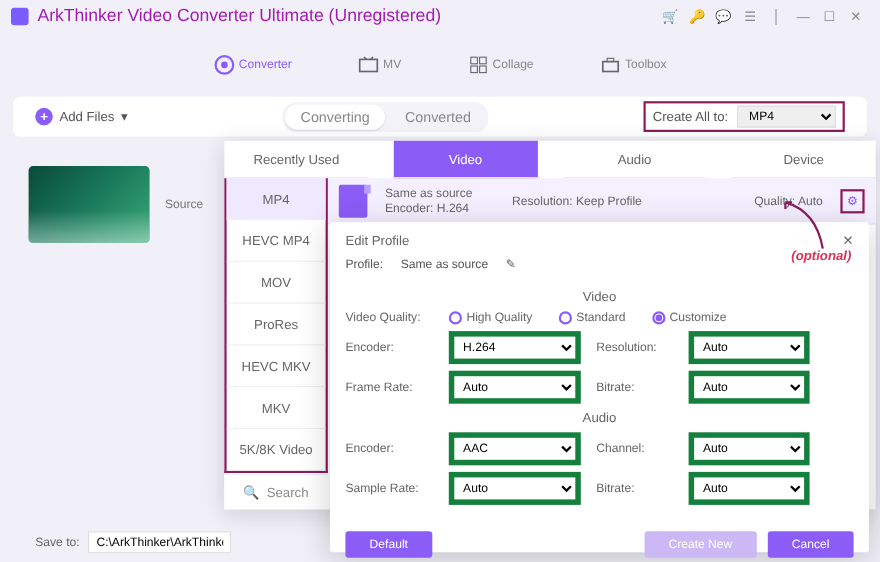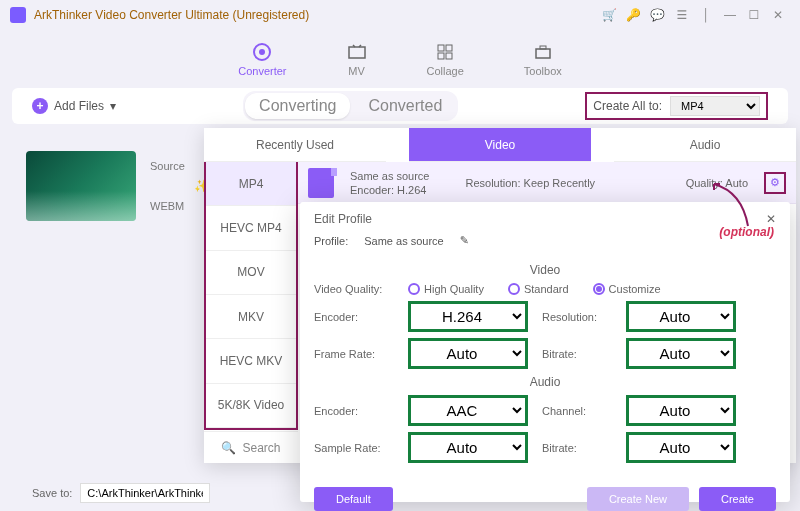--- a/index.html
+++ b/index.html
@@ -1,55 +1,55 @@
 <!DOCTYPE html>
 <html><head>
 <meta charset="utf-8">
 <style>
 * { margin:0; padding:0; box-sizing:border-box; font-family:Arial,sans-serif; }
 body { width:800px; height:511px; background:#f1f0f8; font-size:12px; color:#555; position:relative; overflow:hidden; }
 .titlebar { height:30px; display:flex; align-items:center; padding:0 10px; background:#f1f0f8; }
 .logo { width:16px; height:16px; background:#7b5cff; border-radius:3px; margin-right:8px; }
-.title { font-size:12px; color:#a16207; flex:1; }
+.title { font-size:16px; color:#a21caf; flex:1; }
 .winbtn { width:24px; height:24px; display:flex; align-items:center; justify-content:center; color:#888; cursor:pointer; }
 .nav { height:58px; display:flex; justify-content:center; align-items:center; gap:60px; }
-.nav-item { display:flex; flex-direction:column; align-items:center; gap:3px; color:#888; font-size:11px; }
+.nav-item { display:flex; flex-direction:row; align-items:center; gap:3px; color:#888; font-size:11px; }
 .nav-item.active { color:#8b5cf6; }
 .nav-icon { width:20px; height:20px; display:flex; align-items:center; justify-content:center; }
 .mainbar { height:36px; display:flex; align-items:center; padding:0 20px; background:#fff; margin:0 12px; border-radius:6px; }
 .addbtn { display:flex; align-items:center; gap:6px; color:#555; }
 .plus { width:16px; height:16px; background:#8b5cf6; border-radius:50%; color:#fff; display:flex; align-items:center; justify-content:center; font-size:12px; font-weight:bold; }
 .seg { display:flex; gap:4px; background:#f5f3fa; border-radius:12px; padding:2px; }
-.seg-btn { padding:4px 14px; border-radius:12px; font-size:16px; color:#888; }
+.seg-btn { padding:4px 14px; border-radius:12px; font-size:13px; color:#888; }
 .seg-btn.active { background:#fff; box-shadow:0 1px 2px rgba(0,0,0,0.1); }
 .convall { display:flex; align-items:center; gap:8px; border:2px solid #8b1a5e; padding:2px 6px; }
 .convall select { border:1px solid #ddd; padding:2px 6px; width:90px; font-size:11px; }
 .filerow { height:100px; margin:12px 12px 0 12px; padding:10px 14px; display:flex; align-items:center; gap:14px; }
 .thumb { width:110px; height:70px; background:linear-gradient(135deg,#0a4a3a,#1a7a5a,#3aaa7a); border-radius:4px; position:relative; overflow:hidden; }
 .thumb::after { content:''; position:absolute; bottom:0; left:0; right:0; height:30px; background:linear-gradient(180deg,transparent,rgba(255,255,255,0.4)); }
-.fileinfo { display:flex; flex-direction:column; gap:28px; font-size:11px; color:#777; }
+.fileinfo { display:flex; flex-direction:row; gap:28px; font-size:11px; color:#777; }
 .fmtpanel { position:absolute; top:128px; left:204px; width:592px; height:335px; background:#fff; box-shadow:0 4px 20px rgba(0,0,0,0.15); }
 .tabs { display:flex; height:34px;gap:23px; }
 .tab { flex:1; display:flex; align-items:center; justify-content:center; font-size:12px; color:#666; border-bottom:1px solid #eee; }
 .tab.active { background:#8b5cf6; color:#fff; }
 .fmtbody { display:flex; height:268px; }
 .fmtlist { width:94px; border:2px solid #8b1a5e; border-top:none; display:flex; flex-direction:column; }
 .fmtitem { flex:1; display:flex; align-items:center; justify-content:center; font-size:12px; color:#666; border-bottom:1px solid #eee; }
 .fmtitem.sel { background:#efe9ff; }
 .searchbar { height:32px; display:flex; align-items:center; justify-content:center; gap:6px; font-size:12px; color:#888; }
 .presetrow { height:42px; margin-left:94px; display:flex; align-items:center; padding:0 10px; background:#f5f0ff; border-bottom:1px solid #eae3f5; gap:16px; font-size:11px; color:#666; }
 .presicon { width:26px; height:30px; background:#8b5cf6; border-radius:2px; position:relative; }
 .presicon::after { content:''; position:absolute; right:-3px; top:0; width:6px; height:8px; background:#b89fff; }
 .gear { width:22px; height:22px; border:2px solid #8b1a5e; display:flex; align-items:center; justify-content:center; color:#8b5cf6; }
 .editpanel { position:absolute; top:202px; left:300px; width:490px; height:300px; background:#fff; box-shadow:0 6px 30px rgba(0,0,0,0.2); border-radius:3px; padding:10px 14px; }
 .ephdr { display:flex; justify-content:space-between; align-items:center; font-size:12px; color:#666; margin-bottom:8px; }
 .pname { display:flex; align-items:center; gap:16px; font-size:11px; margin-bottom:16px; }
 .sect { text-align:center; font-size:12px; color:#666; margin:6px 0; }
 .grid { display:grid; grid-template-columns:80px 120px 70px 110px; gap:6px 14px; align-items:center; font-size:11px; color:#666; }
-.grid select { width:100%; border:3px solid #15803d; padding:3px 4px; font-size:15px; background:#fff;text-align:center; }
+.grid select { width:100%; border:5px solid #15803d; padding:3px 4px; font-size:11px; background:#fff; }
 .radiorow { display:flex; align-items:center; gap:24px; grid-column:2 / 5; }
 .radio { display:flex; align-items:center; gap:4px; }
 .rdot { width:12px; height:12px; border:2px solid #8b5cf6; border-radius:50%; display:flex; align-items:center; justify-content:center; }
 .rdot.on::after { content:''; width:6px; height:6px; background:#8b5cf6; border-radius:50%; }
 .epbtns { display:flex; gap:10px; margin-top:24px; }
 .btn { padding:6px 22px; border-radius:3px; font-size:11px; color:#fff; background:#8b5cf6; border:none; }
 .btn.dis { background:#cbb8f5;text-align:center; }
 .btn.right { margin-left:auto; }
 .optional { position:absolute; top:225px; right:26px; color:#d4335a; font-style:italic; font-size:12px; font-weight:bold; z-index:100; }
 .arrow { position:absolute; top:182px; right:48px; width:40px; height:46px; z-index:100; }
@@ -143,38 +143,40 @@
 <div class="bottom">
   <span>Save to:</span>
   <input value="C:\ArkThinker\ArkThinke...rter" style="">
 </div>
 
 <div class="fmtpanel">
   <div class="tabs">
     <div class="tab">Recently Used</div>
     <div class="tab active">Video</div>
     <div class="tab">Audio</div>
+    <div class="tab">Device</div>
   </div>
   <div class="presetrow">
     <div class="presicon"></div>
     <div style="display:flex;flex-direction:column;gap:2px">
       <span>Same as source</span>
       <span>Encoder: H.264</span>
     </div>
-    <span style="margin-left:20px">Resolution: Keep Recently</span>
+    <span style="margin-left:20px">Resolution: Keep Profile</span>
     <span style="margin-left:auto">Quality: Auto</span>
     <div class="gear">⚙</div>
   </div>
   <div class="fmtbody" style="position:absolute;top:34px;left:0;">
     <div class="fmtlist">
       <div class="fmtitem sel">MP4</div>
       <div class="fmtitem">HEVC MP4</div>
       <div class="fmtitem">MOV</div>
+      <div class="fmtitem">ProRes</div>
+      <div class="fmtitem">HEVC MKV</div>
       <div class="fmtitem">MKV</div>
-      <div class="fmtitem">HEVC MKV</div>
       <div class="fmtitem">5K/8K Video</div>
     </div>
   </div>
   <div class="searchbar" style="position:absolute;bottom:0;left:0;width:94px;background:#fff;border-top:1px solid #eee">
     <span style="color:#8b5cf6">🔍</span>
     <span>Search</span>
   </div>
 </div>
 
 <svg class="arrow">
@@ -226,15 +228,15 @@
     <span>Channel:</span>
     <select><option>Auto</option></select>
     <span>Sample Rate:</span>
     <select><option>Auto</option></select>
     <span>Bitrate:</span>
     <select><option>Auto</option></select>
   </div>
   <div class="epbtns">
     <button class="btn">Default</button>
     <button class="btn dis right">Create New</button>
-    <button class="btn">Create</button>
+    <button class="btn">Cancel</button>
   </div>
 </div>
 
 </body></html>

